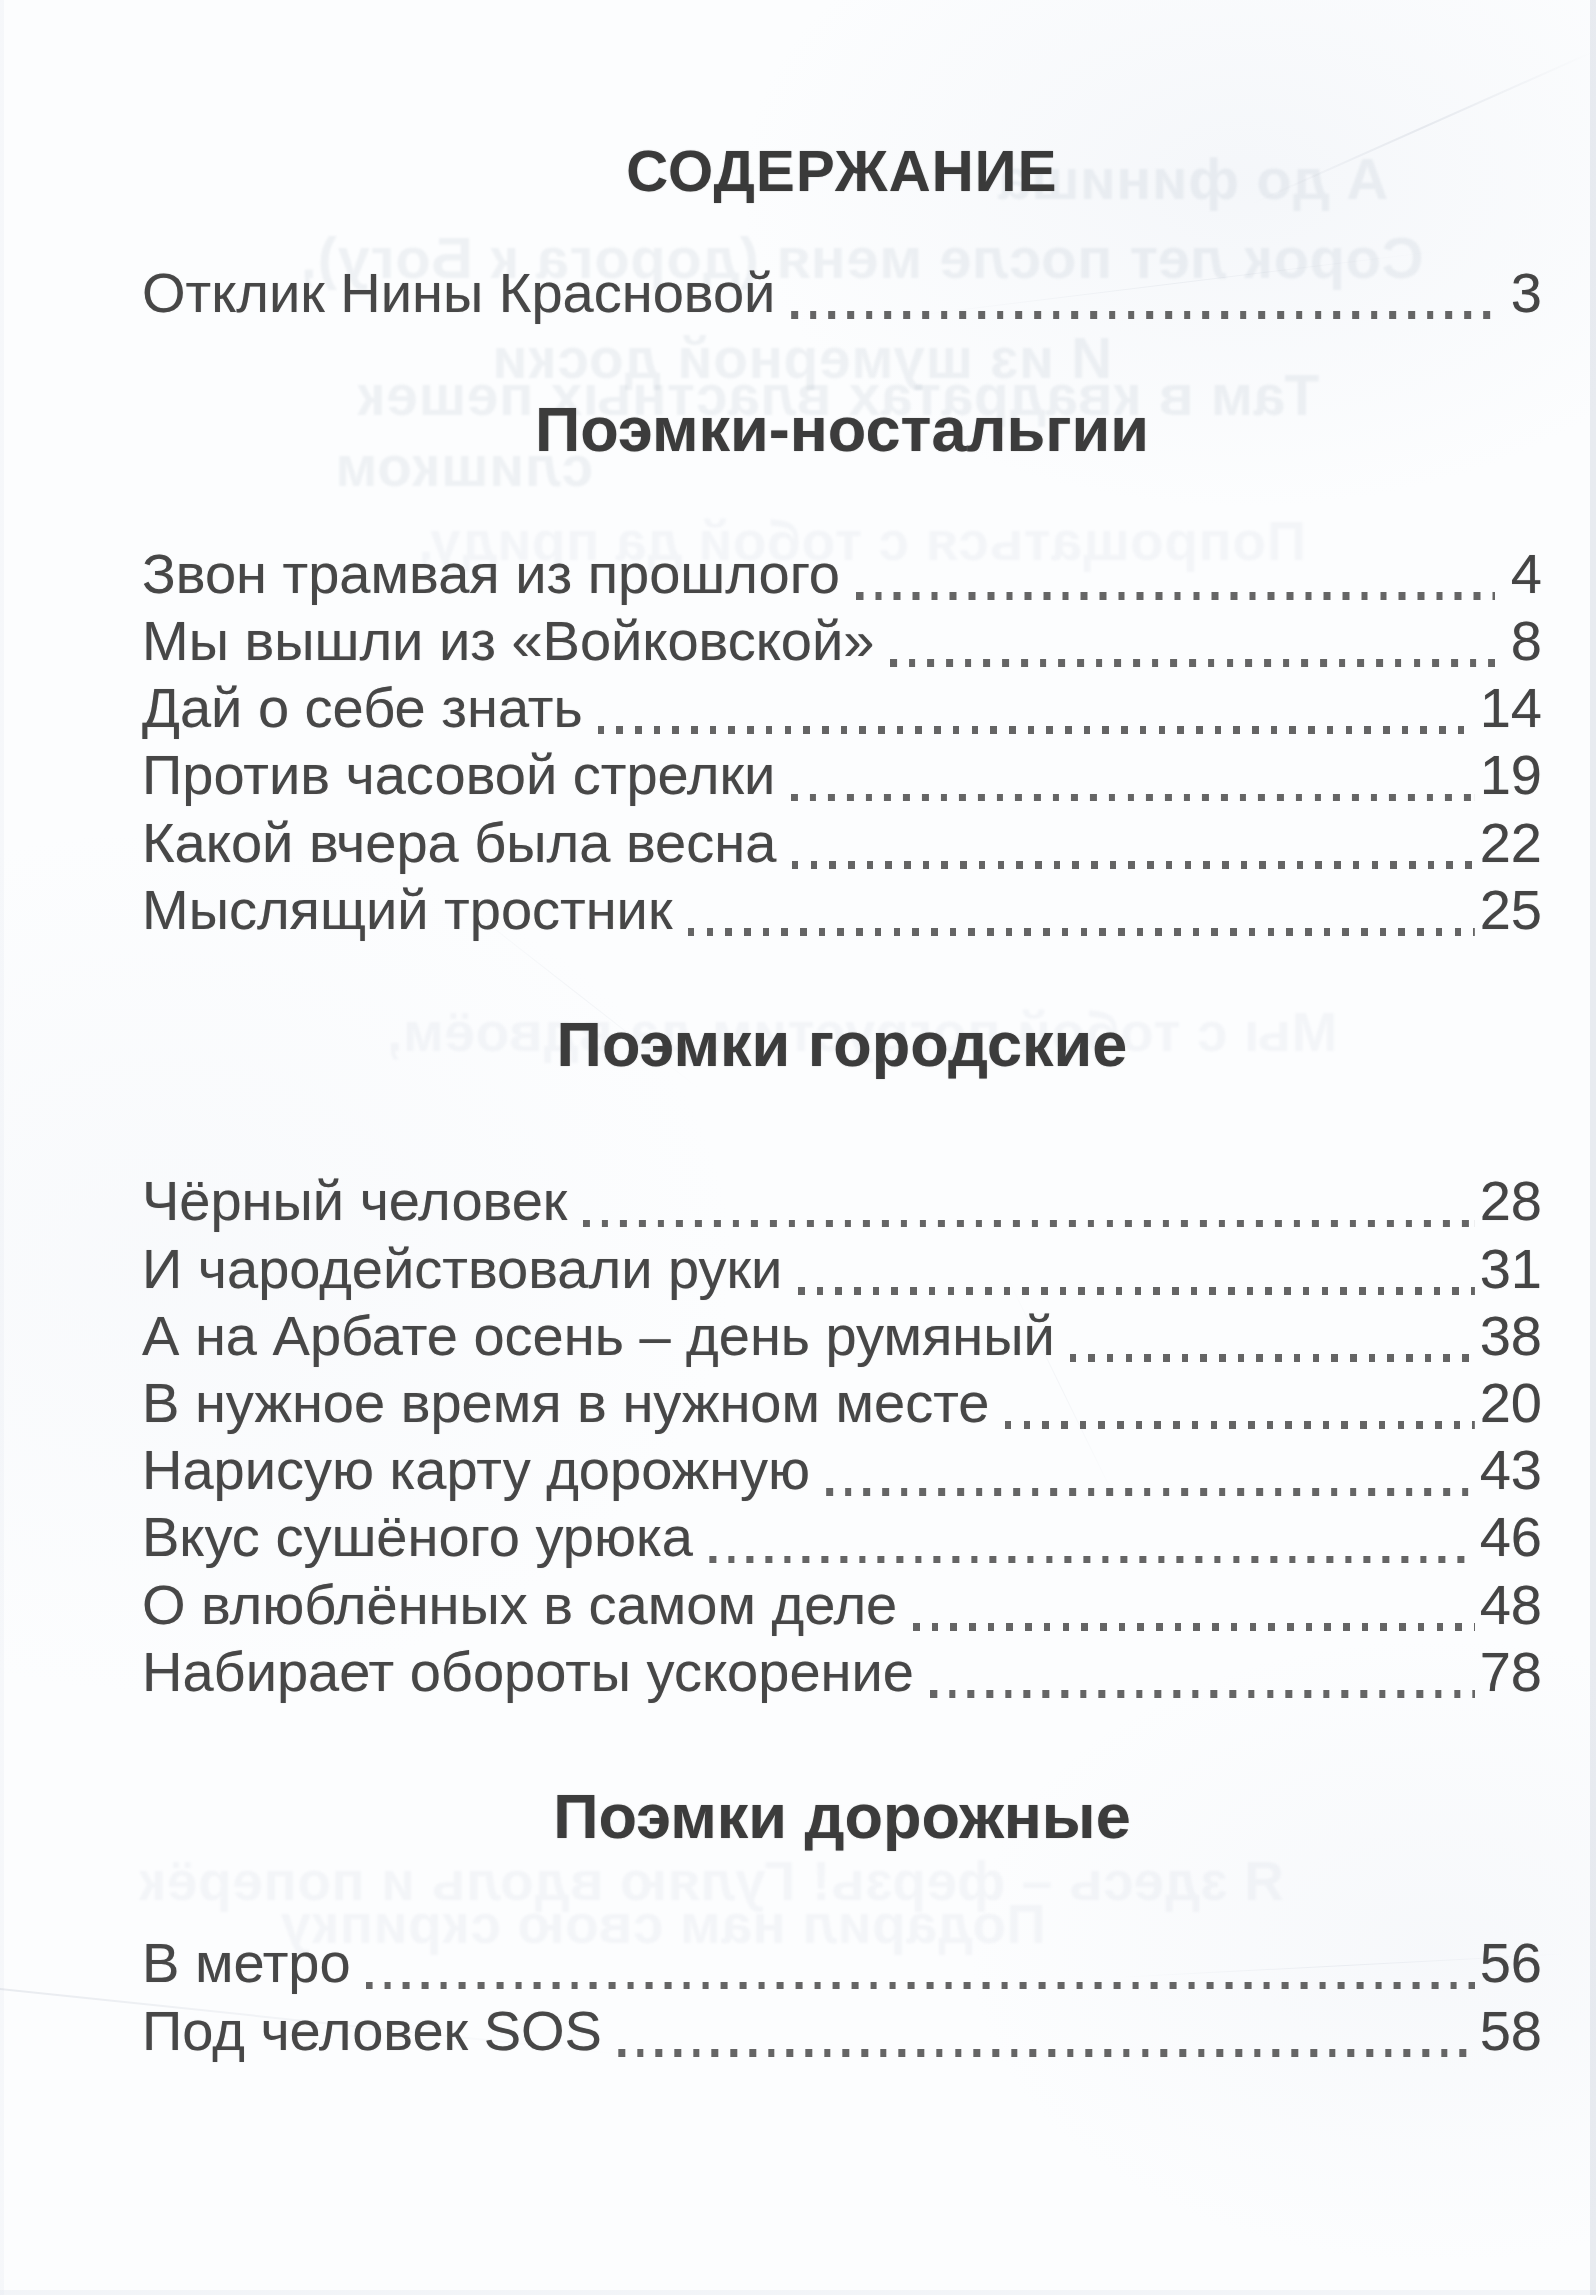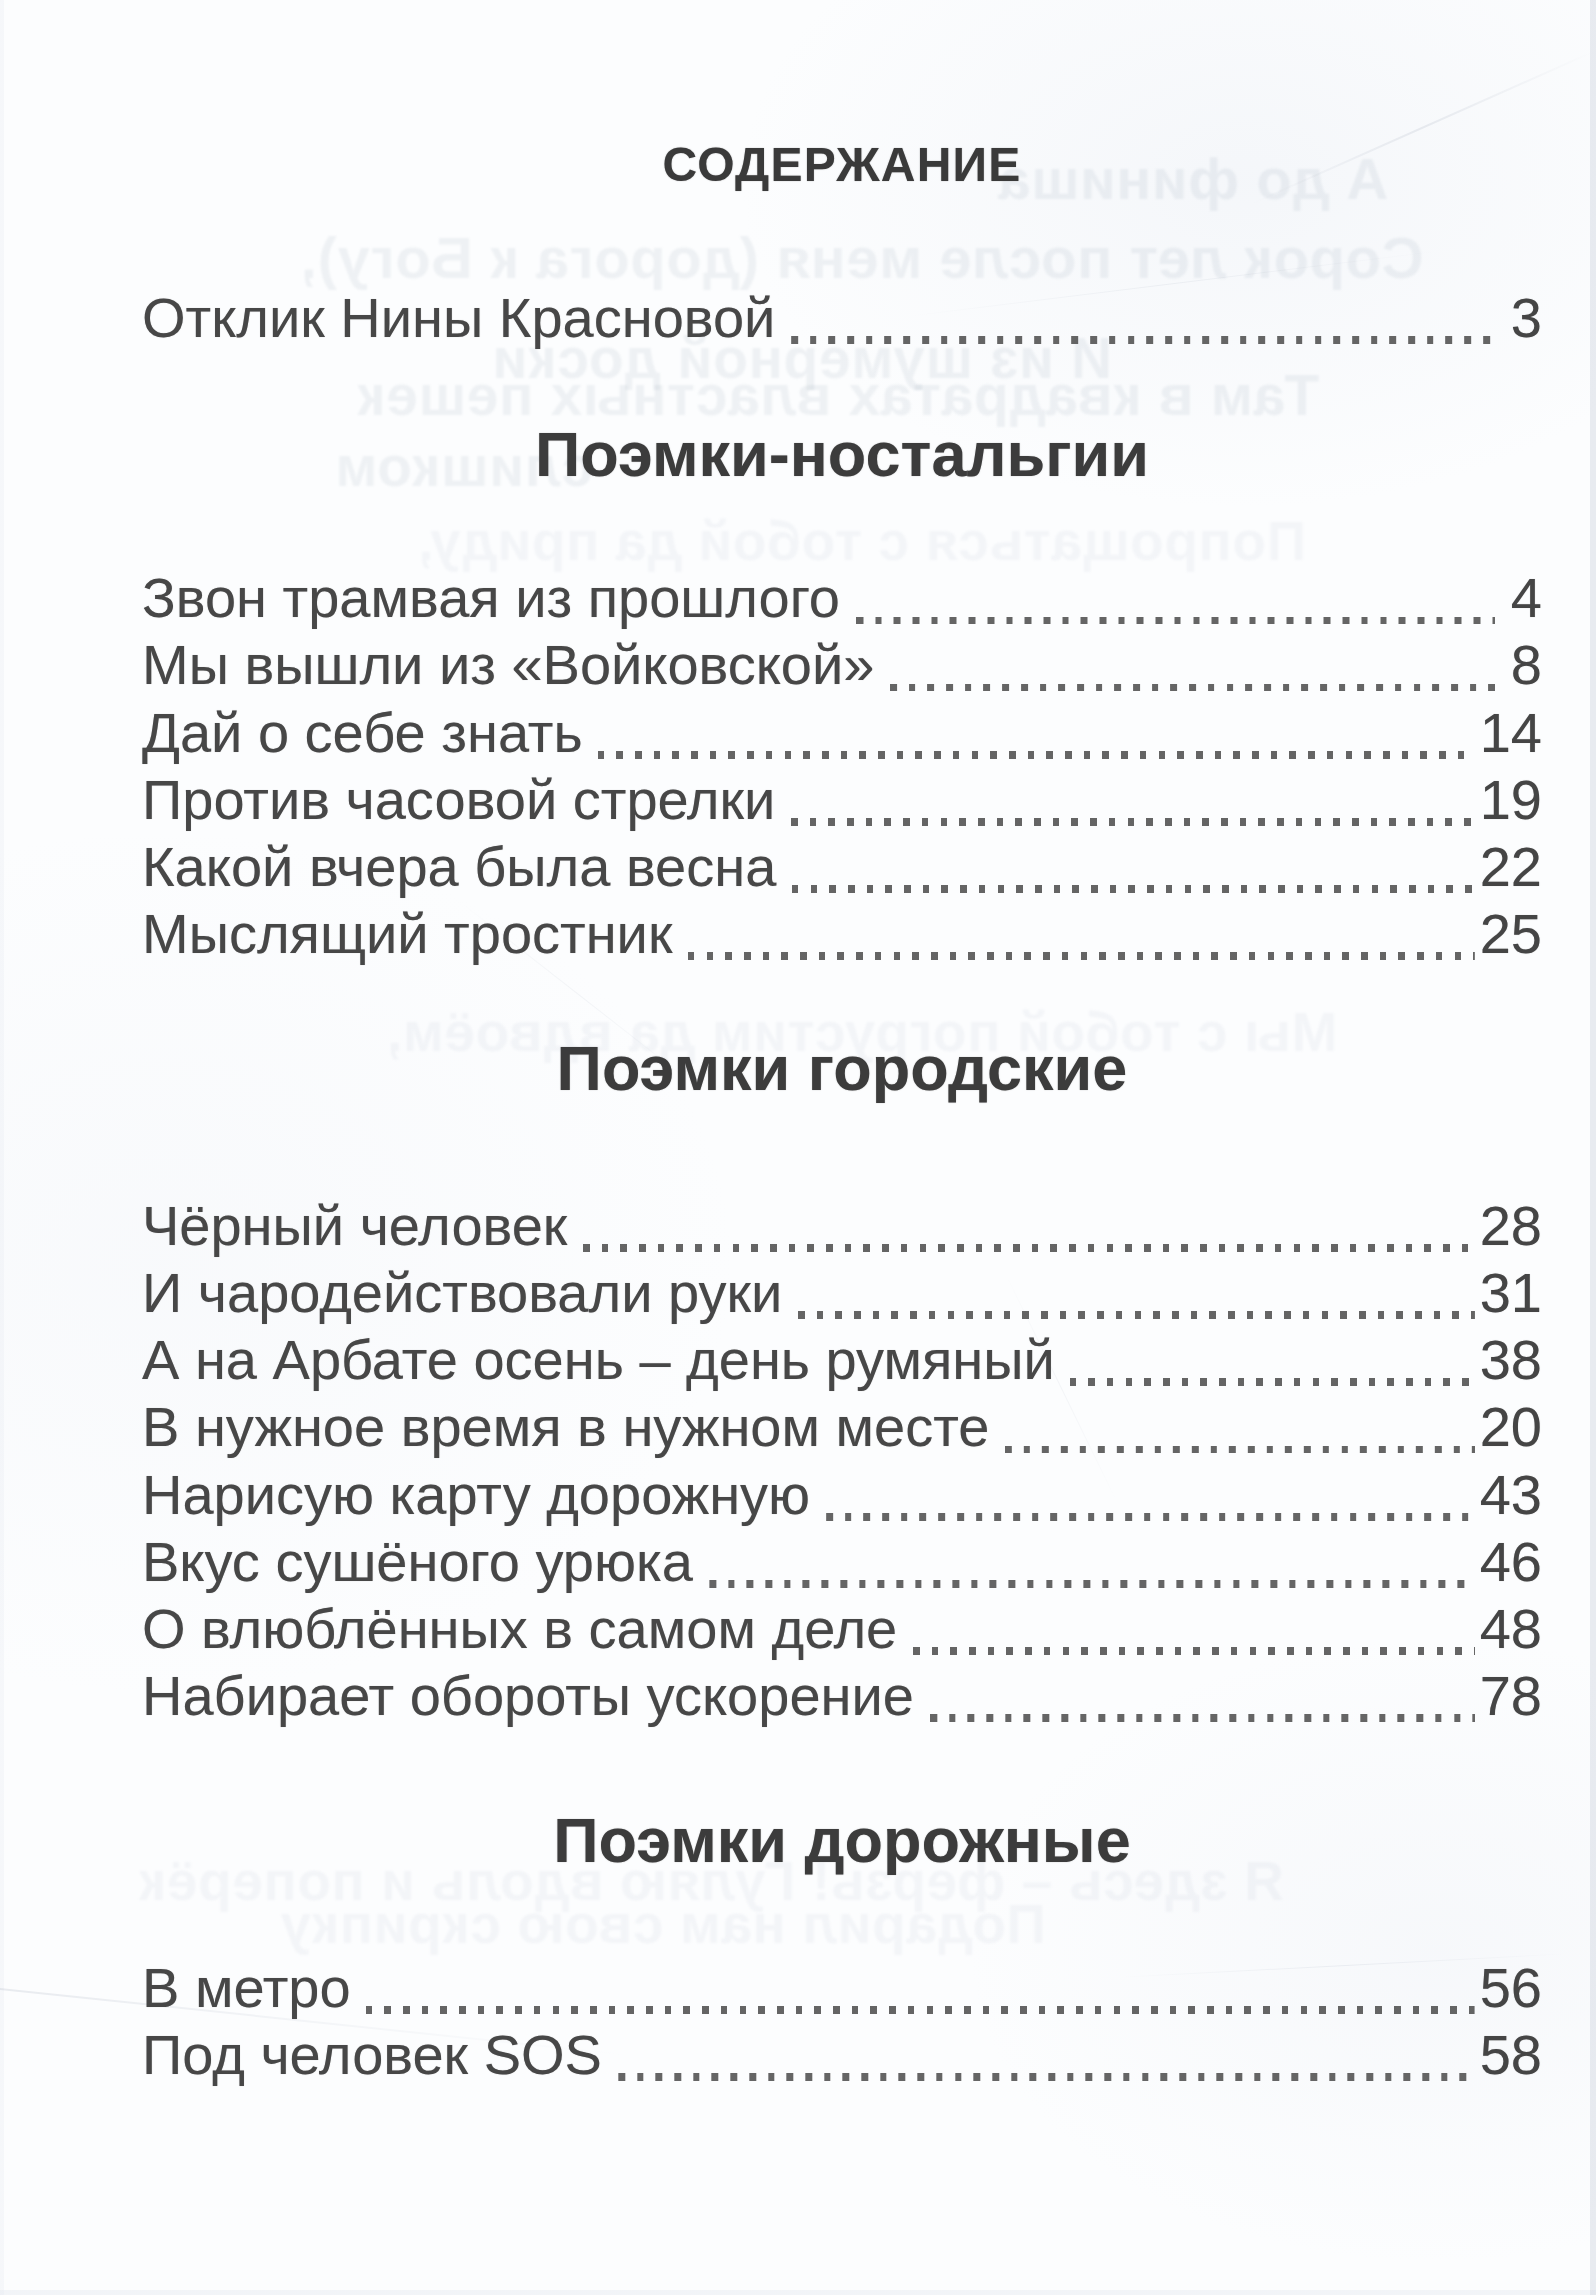--- a/index.html
+++ b/index.html
@@ -48,41 +48,41 @@
   .ghost.faint{color:rgba(96,112,140,.055);}
 
   .content{
     position:absolute; left:142px; right:54px; top:0;
     color:#454545;
     filter:blur(0.2px);
   }
   .page-title{
     margin:137px 0 0 0;
     text-align:center;
-    font-size:48px; line-height:1.16; font-weight:700;
+    font-size:58px; line-height:1.16; font-weight:700;
     letter-spacing:1.2px;
     color:#3a3a3a;
     text-shadow:0 0 1.2px rgba(58,58,58,.45);
   }
   .section-heading{
     text-align:center;
     font-size:63px; line-height:1.15; font-weight:700;
     color:#3c3c3c;
     text-shadow:0 0 1.2px rgba(60,60,60,.4);
   }
   .h1{margin-top:67px;}
   .h2{margin-top:65px;}
   .h3{margin-top:75px;}
   .toc-row{
     display:flex; align-items:baseline;
     font-size:56px; line-height:1.2;
     color:#474747;
     text-shadow:0 0 0.9px rgba(70,70,70,.4);
   }
-  .front-row{margin-top:91px;align-items:flex-end;}
+  .front-row{margin-top:55px;align-items:flex-end;}
   .group{margin-top:0;}
   .g1{margin-top:74px;}
   .g2{margin-top:87px;}
   .g3{margin-top:77px;}
   .toc-label{white-space:nowrap;}
   .leader{
     flex:1 1 auto;
     height:7.8px;
     margin:0 4.8px 7.2px 15.7px;
     align-self:flex-end;

